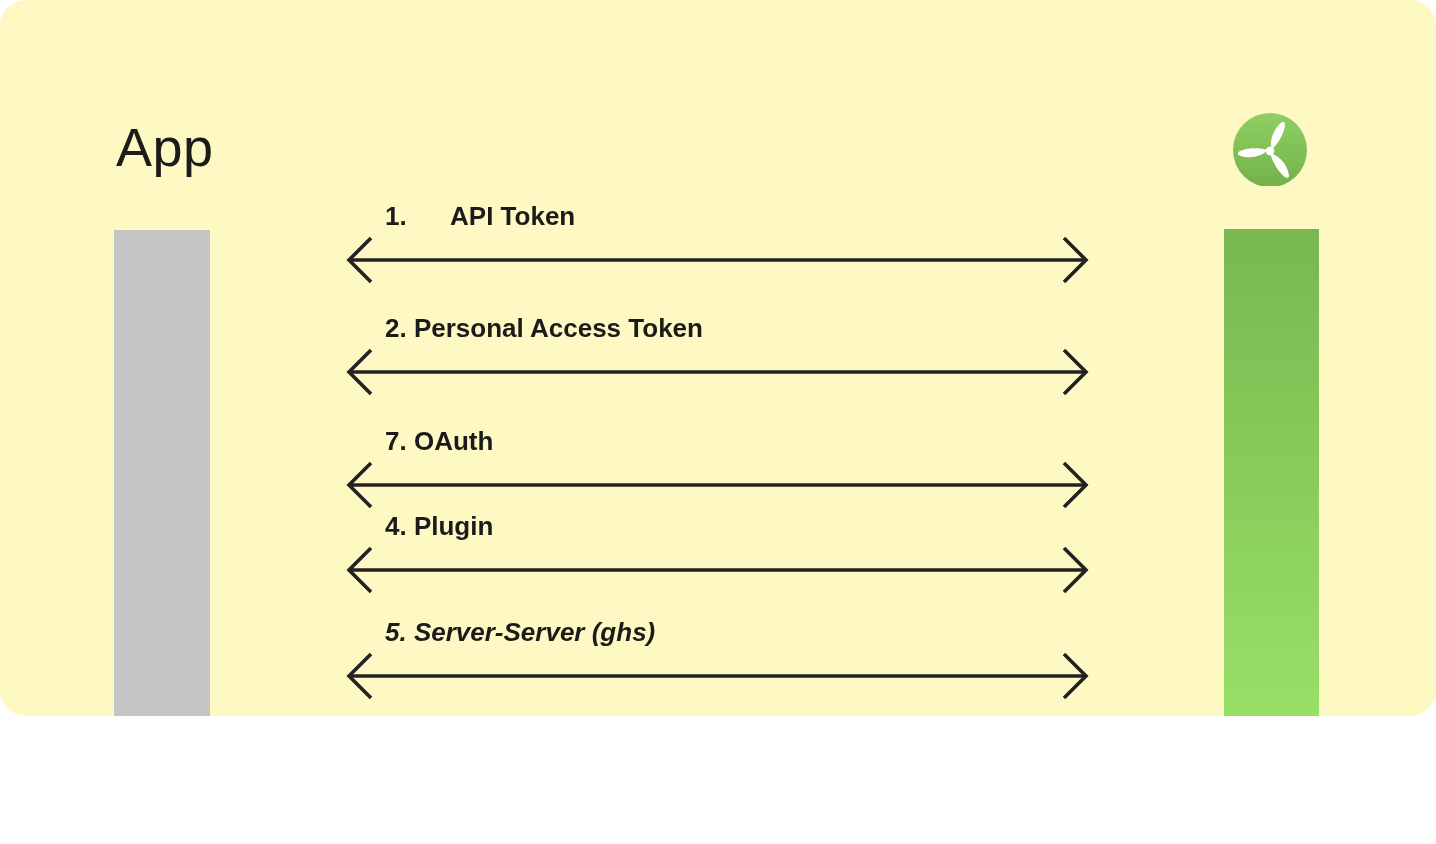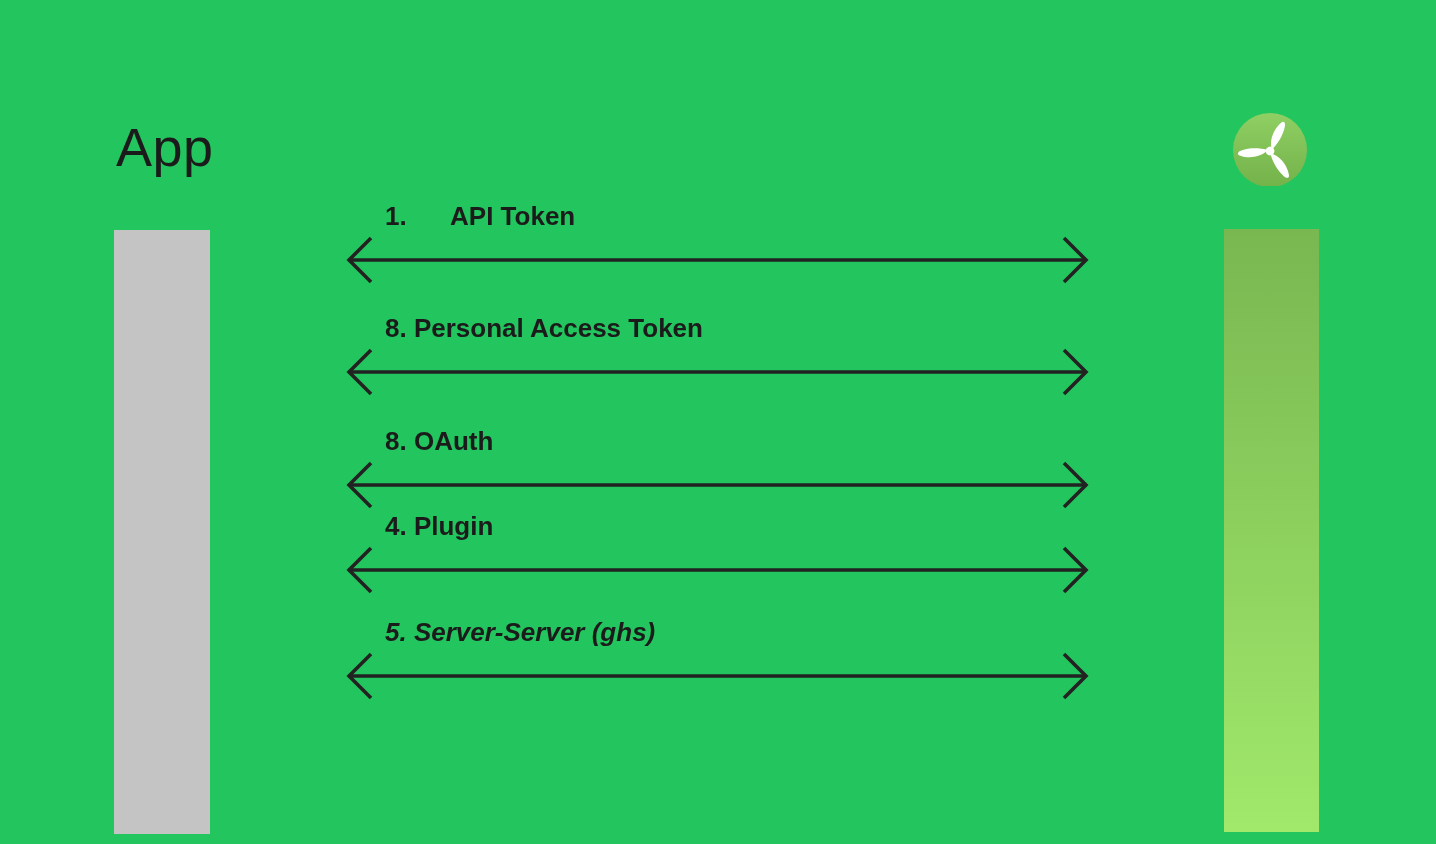--- a/index.html
+++ b/index.html
@@ -4,23 +4,24 @@
 <style>
   html, body {
     margin: 0;
     padding: 0;
     background: #ffffff;
     font-family: "Liberation Sans", "DejaVu Sans", sans-serif;
   }
   .canvas {
     position: relative;
     width: 1436px;
-    height: 844px;
-    background: #22c55e;
+    height: 716px;
+    background: #fef9c3;
     overflow: hidden;
+    border-radius: 26px;
   }
   .app-title {
     position: absolute;
     left: 116px;
     top: 118px;
     font-size: 54px;
     font-weight: 400;
     color: var(--text, #141414);
     letter-spacing: 0.5px;
     line-height: 1.1;
@@ -108,32 +109,32 @@
     <svg class="arrow" width="745" height="50" viewBox="0 0 745 50">
       <g fill="none" style="stroke: var(--arrow, #222222);" stroke-width="3.6">
         <path d="M5 25 H 740"></path>
         <path d="M26 3 L4 25 L26 47"></path>
         <path d="M719 3 L741 25 L719 47"></path>
       </g>
     </svg>
   </div>
 
   <div class="connection c2">
-    <div class="label">8. Personal Access Token</div>
+    <div class="label">2. Personal Access Token</div>
     <svg class="arrow" width="745" height="50" viewBox="0 0 745 50">
       <g fill="none" style="stroke: var(--arrow, #222222);" stroke-width="3.6">
         <path d="M5 25 H 740"></path>
         <path d="M26 3 L4 25 L26 47"></path>
         <path d="M719 3 L741 25 L719 47"></path>
       </g>
     </svg>
   </div>
 
   <div class="connection c3">
-    <div class="label">8. OAuth</div>
+    <div class="label">7. OAuth</div>
     <svg class="arrow" width="745" height="50" viewBox="0 0 745 50">
       <g fill="none" style="stroke: var(--arrow, #222222);" stroke-width="3.6">
         <path d="M5 25 H 740"></path>
         <path d="M26 3 L4 25 L26 47"></path>
         <path d="M719 3 L741 25 L719 47"></path>
       </g>
     </svg>
   </div>
 
   <div class="connection c4">

